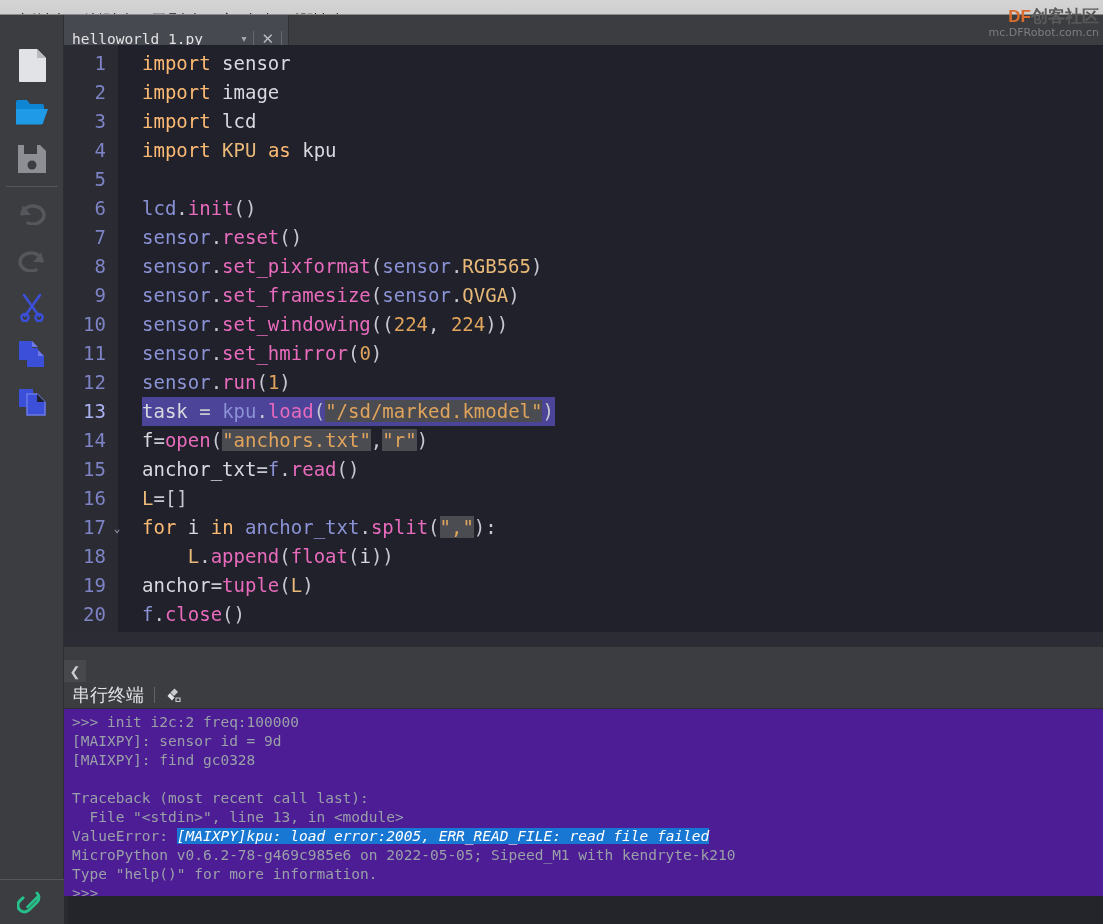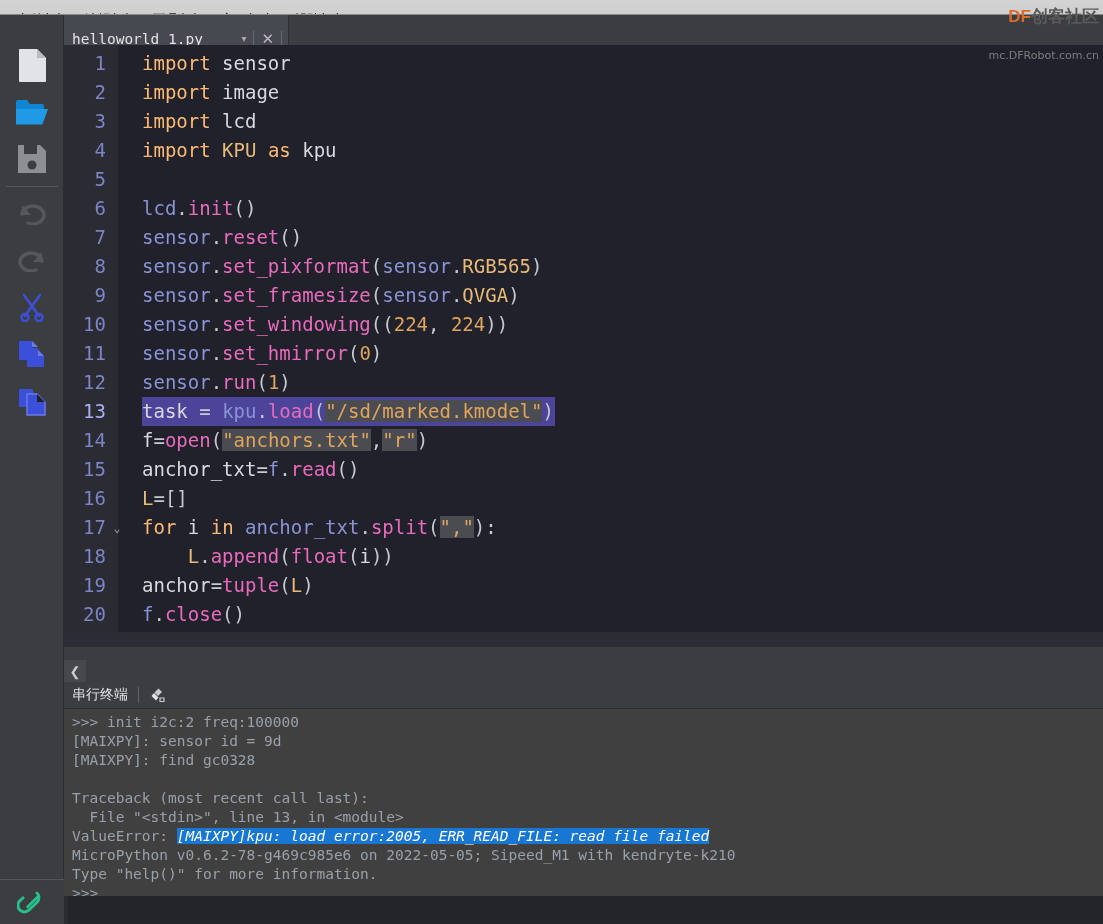--- a/index.html
+++ b/index.html
@@ -66,21 +66,20 @@
     letter-spacing: 0px;
     line-height: 18px;
     color: #5a5a5a;
   }
   .wm-line1 .df { color: #d96c2c; }
   .wm-line2 {
     font-family: "DejaVu Sans", sans-serif;
     font-size: 11px;
     color: #7d7d80;
     line-height: 14px;
-    margin-top: 23px;
   }
 
   
   .editor-pane {
     position: absolute; left: 64px; top: 15px;
     width: 1039px; height: 645px;
     background: #1f2027;
   }
   .tabbar {
     height: 30px; width: 100%;
@@ -199,30 +198,30 @@
   
   .term-header {
     position: absolute; left: 64px; top: 682px;
     width: 1039px; height: 26px;
     background: #3b3d40;
     display: flex; align-items: center;
     padding-left: 8px;
   }
   .term-title {
     font-family: "DejaVu Sans", sans-serif;
-    font-size: 14px; color: #e2e3e6;
+    font-size: 18px; color: #e2e3e6;
     cursor: pointer;
   }
   .term-vsep { width: 1px; height: 16px; background: #606267; margin: 0 10px; }
   .term-icon { cursor: pointer; display: flex; align-items: center; }
 
   .term-body {
     position: absolute; left: 64px; top: 708px;
     width: 1039px; height: 188px;
-    background: #404040;
+    background: #4c1d95;
     border-top: 1px solid #2c2d30;
     padding: 4px 0 0 8px;
     font-family: "DejaVu Sans Mono", monospace;
     font-size: 14.5px;
     line-height: 19px;
     color: #9aa0a8;
     white-space: pre;
     overflow: hidden;
   }
   .term-left-bar {

